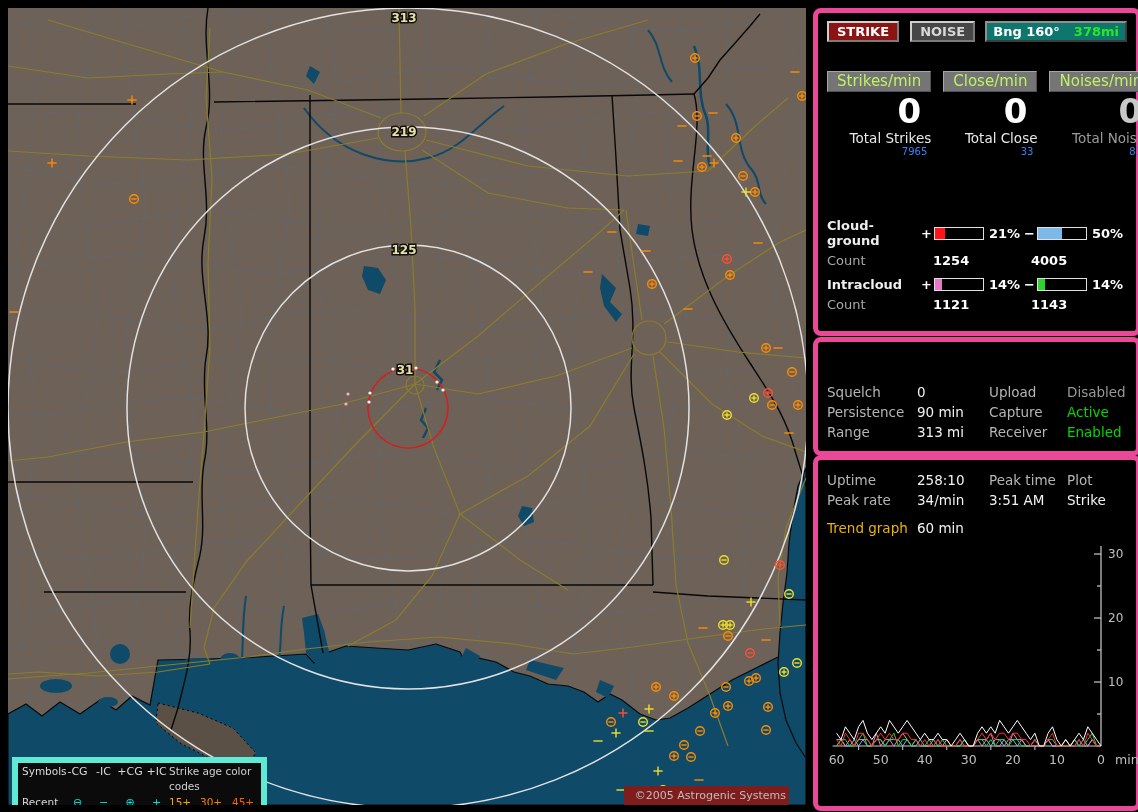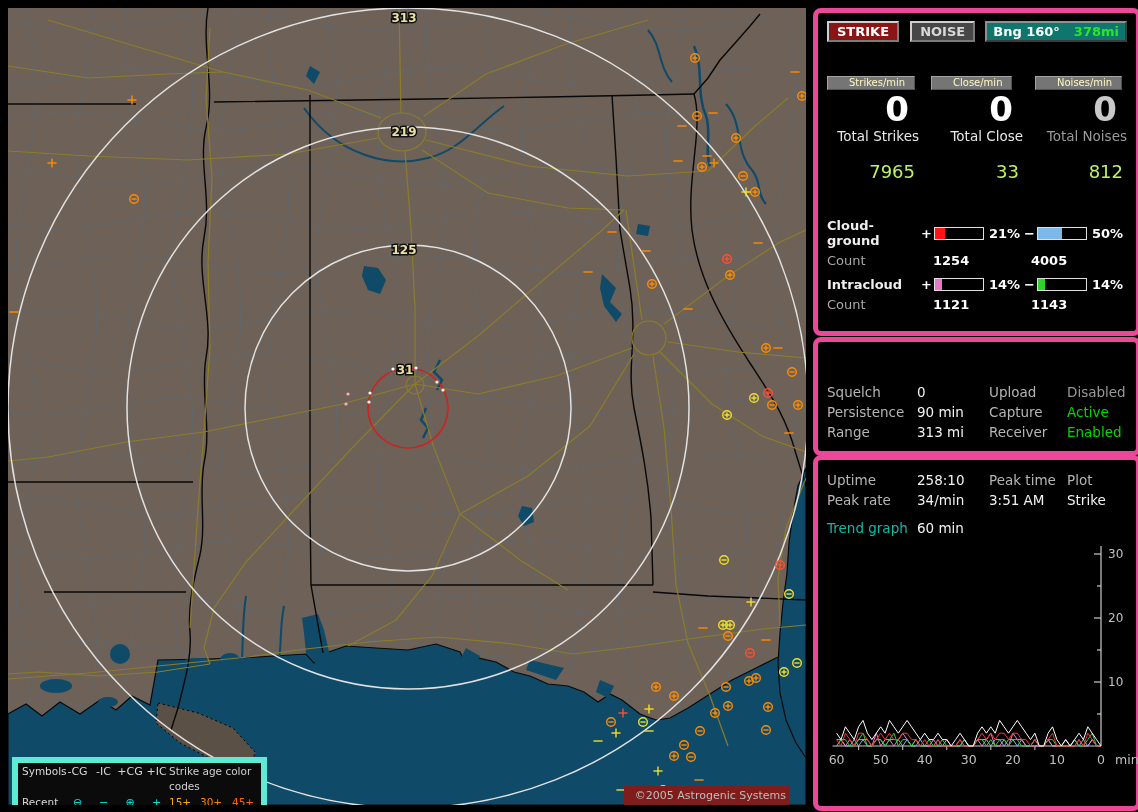--- a/index.html
+++ b/index.html
@@ -26,27 +26,27 @@
   .p-inner{position:absolute;left:9px;right:9px;top:0;bottom:0;}
   .btnrow{position:absolute;top:8px;left:0;right:0;height:22px;}
   .btn{display:inline-block;font-weight:bold;font-size:13px;padding:1px 8px;border:2px outset #cfcfcf;}
   #strike-btn{background:#8b1414;color:#fff;margin-right:6px;}
   #noise-btn{background:#474747;color:#d8d8d8;}
   #bng-box{position:absolute;right:0;top:0;border:2px outset #909090;background:#0f766e;
     padding:1px 6px;font-weight:bold;font-size:13px;}
   #bng-box .brg{color:#fff;margin-right:14px;}
   #bng-box .dist{color:#27e827;}
   .cnt-grid{position:absolute;top:58px;left:0;right:0;display:grid;grid-template-columns:1fr 1fr 1fr;column-gap:12px;}
-  .chip{display:inline-block;background:#757575;color:#fef9c3;border:1px outset #a5a5a5;
-    font-size:10px;padding:0px 9px 1px 21px;}
+  .chip{display:inline-block;background:#757575;color:#bef264;border:1px outset #a5a5a5;
+    font-size:15px;padding:0px 9px 1px 9px;}
   .bigzero{font-size:34px;font-weight:bold;color:#fff;text-align:right;padding-right:10px;line-height:38px;}
   .cnt-col:nth-child(3) .bigzero{color:#c9c9c9;}
   .tot-lab{font-size:13.5px;color:#e8e8e8;text-align:right;}
   .cnt-col:nth-child(3) .tot-lab{color:#9a9a9a;}
-  .tot-val{font-size:18px;color:#bef264;text-align:right;padding-right:4px;margin-top:17px;}
+  .tot-val{font-size:10px;color:#3b82f6;text-align:right;padding-right:4px;margin-top:0;}
   #dist{position:absolute;top:196px;left:0;right:0;}
   #dist-title{color:#ababab;font-size:13px;border-bottom:1px solid #9c9c9c;padding-bottom:2px;}
   .dist-row{display:grid;grid-template-columns:94px 13px 50px 40px 13px 50px 40px;align-items:center;
     margin-top:9px;font-weight:bold;font-size:13px;}
   .dist-row .sign{color:#fff;text-align:left;}
   .bar{height:11px;border:1px solid #e0e0e0;background:#000;position:relative;}
   .bar>i{position:absolute;left:0;top:0;bottom:0;display:block;}
   .pct{color:#fff;padding-left:5px;}
   .count-row{display:grid;grid-template-columns:106px 98px auto;font-size:13px;margin-top:5px;}
   .count-row .cl{color:#a8a8a8;}
@@ -563,21 +563,21 @@
     <span class="lab">Uptime</span>
     <span class="val">258:10</span>
     <span class="lab">Peak time</span>
     <span class="lab">Plot</span>
     <span class="lab">Peak rate</span>
     <span class="val">34/min</span>
     <span class="val">3:51 AM</span>
     <span class="val">Strike</span>
   </div>
   <div id="trendrow">
-    <span class="lab" style="color:#14b8a6">Trend graph</span>
+    <span class="lab" style="color:#eab308">Trend graph</span>
     <span class="val" style="color:#f2f2f2">60 min</span>
   </div>
   <svg id="trend-svg" width="312" height="238" viewBox="0 0 312 238">
         <line x1="272" y1="8" x2="272" y2="208" stroke="#ccc" stroke-width="1.2"></line>
         <line x1="3.5999999999999996" y1="208" x2="272" y2="208" stroke="#ccc" stroke-width="1.2"></line>
         <line x1="268" y1="176" x2="272" y2="176" stroke="#ccc" stroke-width="1.2"></line>
         <line x1="265" y1="144" x2="272" y2="144" stroke="#ccc" stroke-width="1.2"></line>
         <line x1="268" y1="112" x2="272" y2="112" stroke="#ccc" stroke-width="1.2"></line>
         <line x1="265" y1="80" x2="272" y2="80" stroke="#ccc" stroke-width="1.2"></line>
         <line x1="268" y1="48" x2="272" y2="48" stroke="#ccc" stroke-width="1.2"></line>

